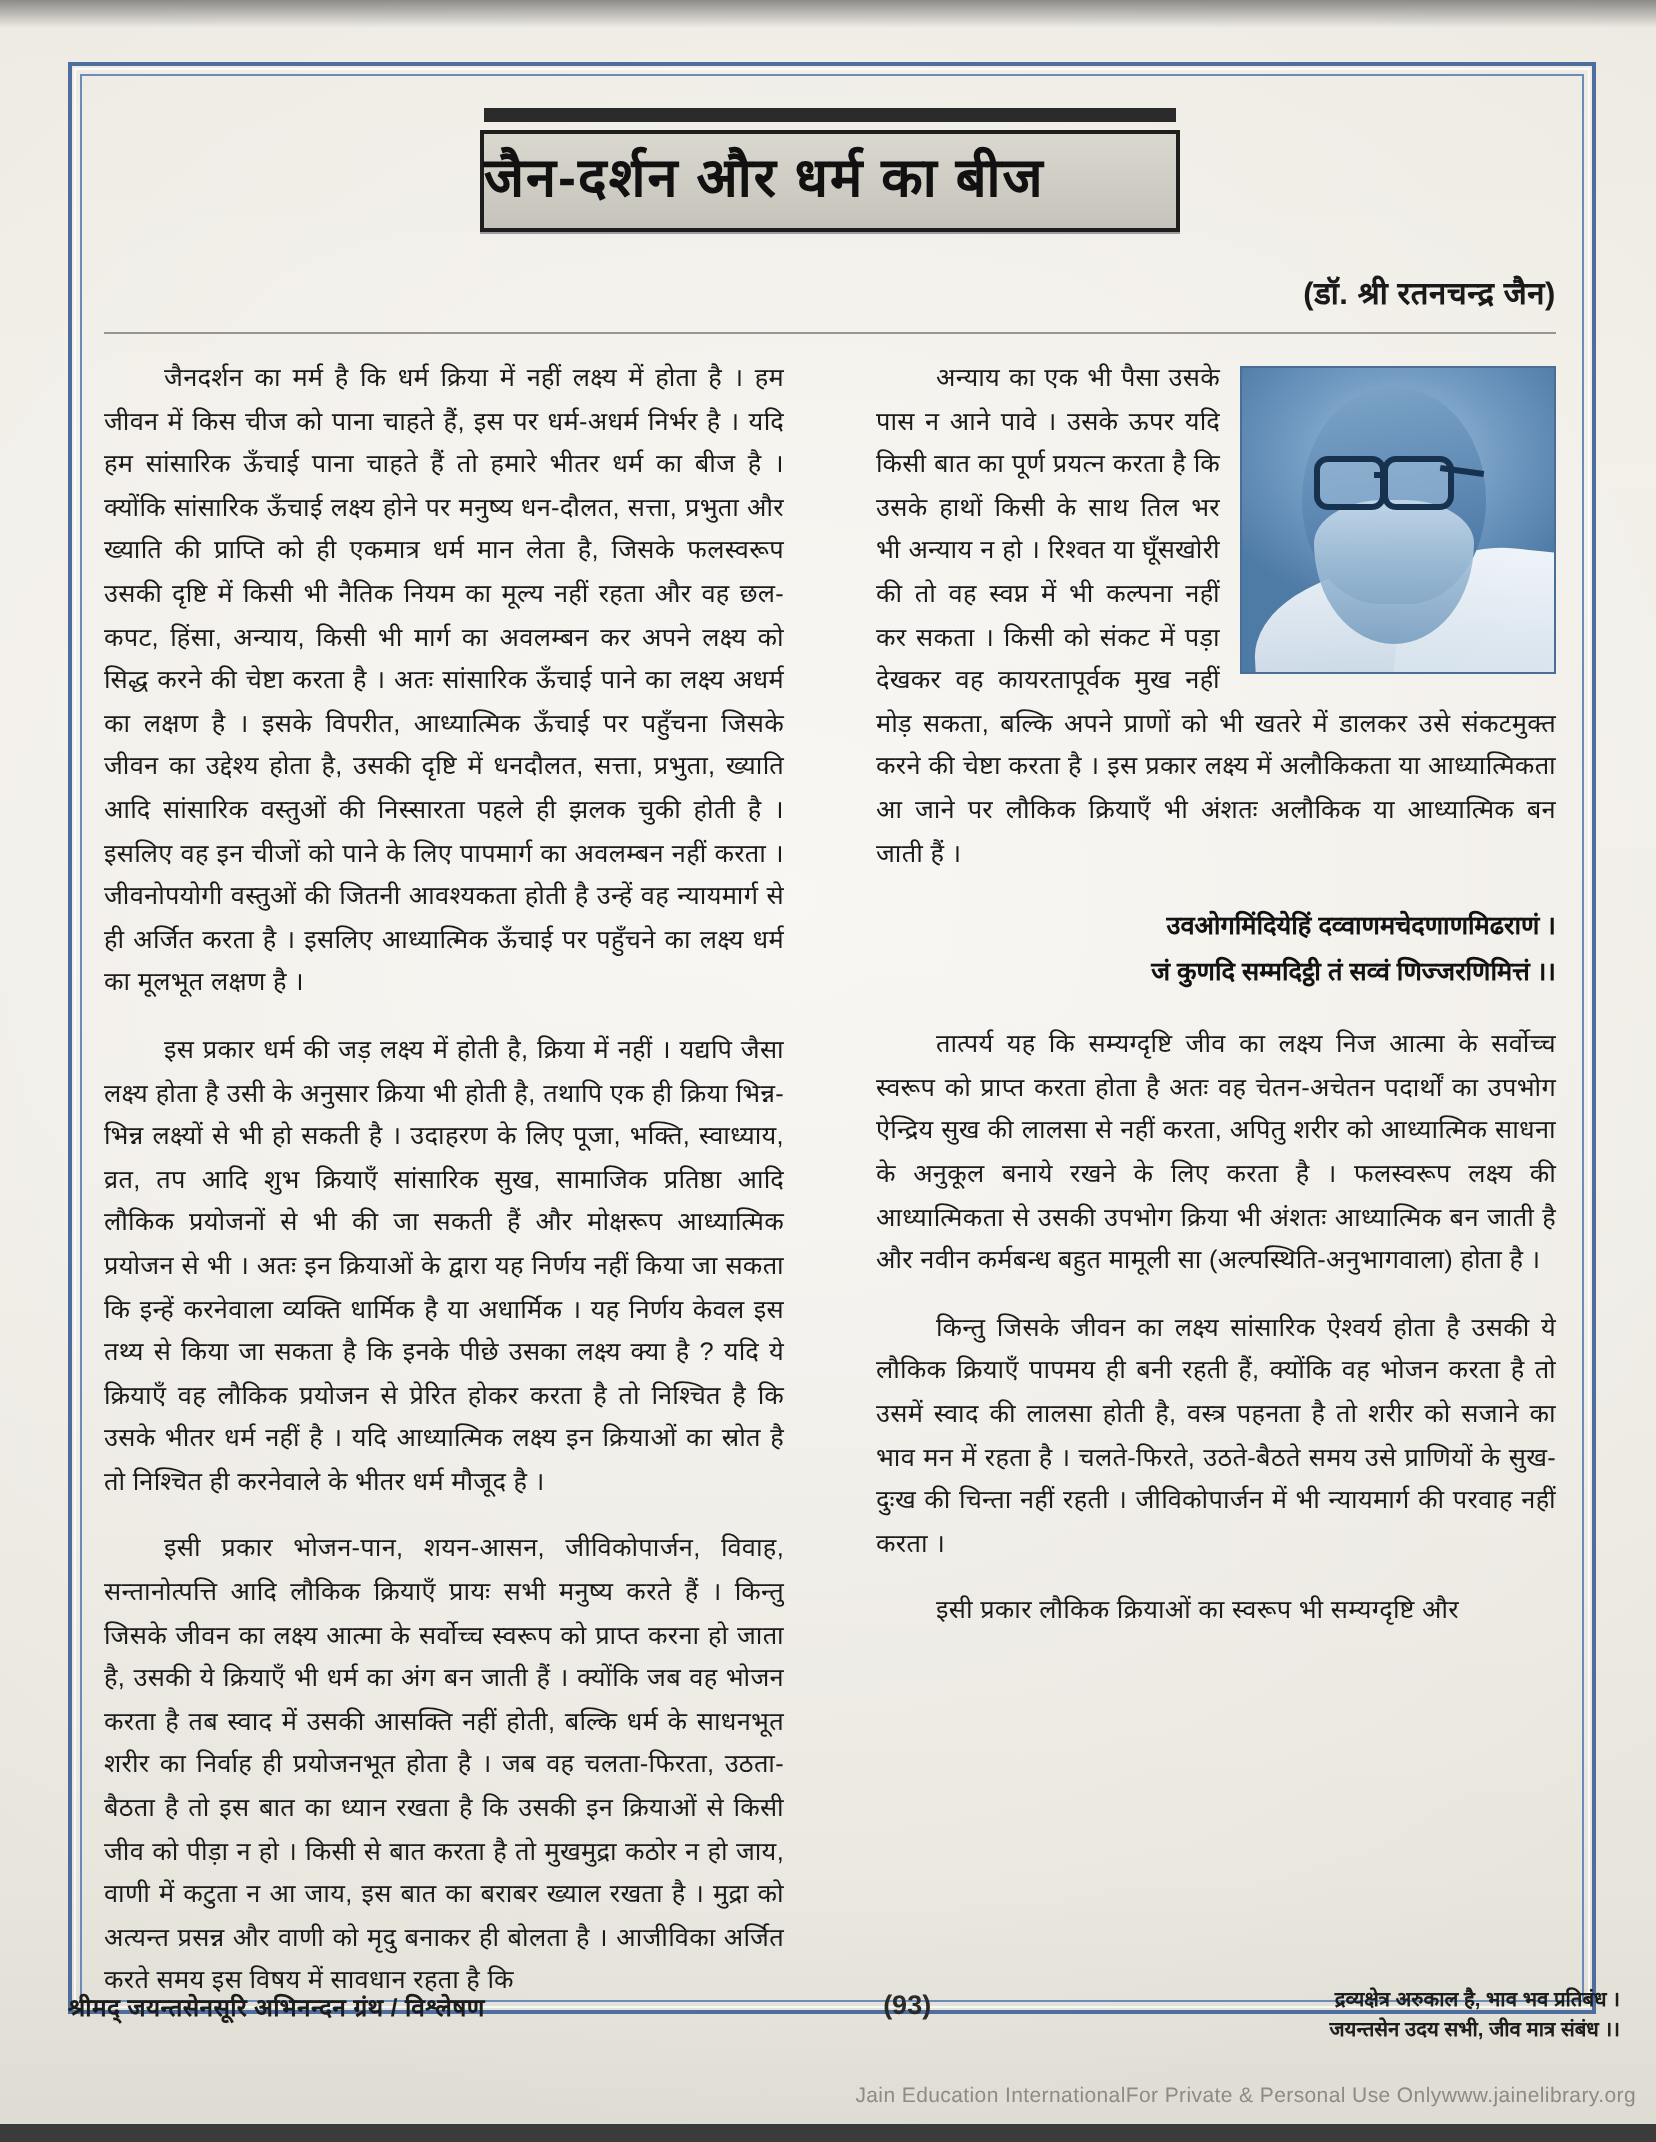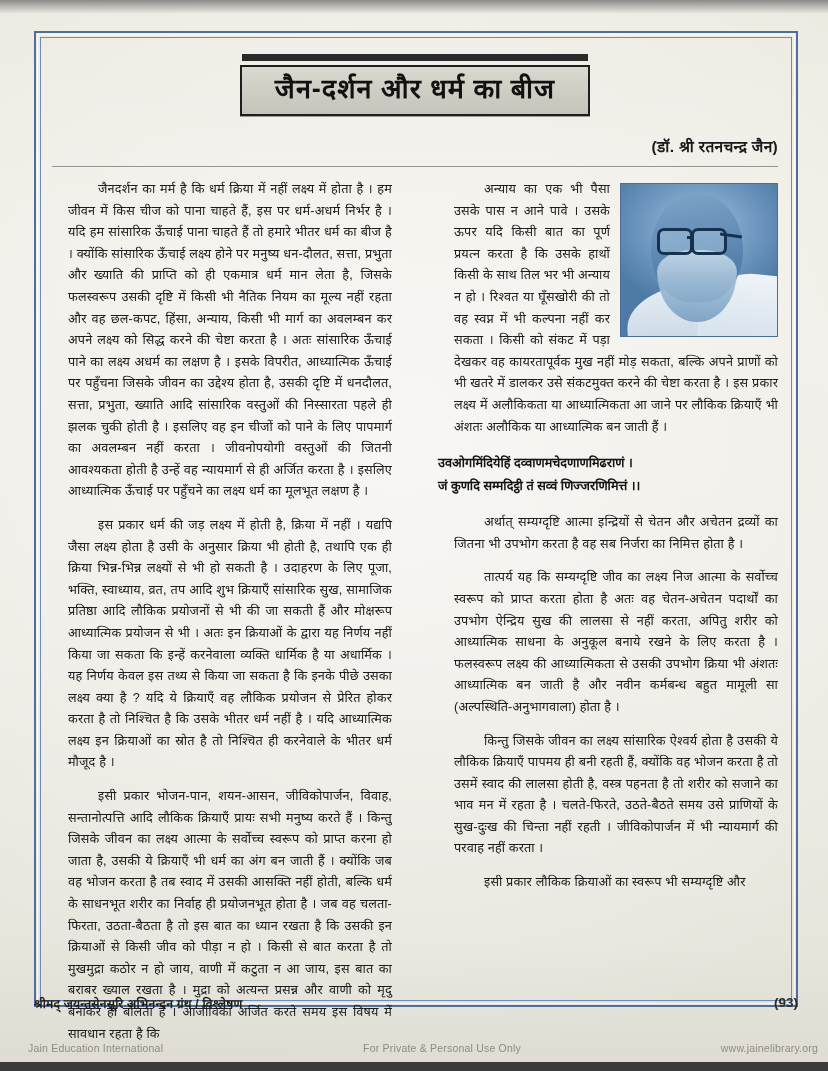--- a/index.html
+++ b/index.html
@@ -79,21 +79,21 @@
     width: 726px;
     height: 938px;
   }
 
   
   #title-box {
     margin: 0 auto;
     width: 346px;
     border: 2px solid #1e1e1e;
     background: linear-gradient(180deg,#dbd8d0,#cfccc4 55%,#c6c3bb);
-    text-align: center;
+    text-align: left;
     padding: 7px 0 9px;
     box-shadow: 0 1px 0 rgba(0,0,0,0.35);
   }
   #title-top-bar {
     margin: 0 auto 4px;
     width: 346px;
     height: 7px;
     background: #2a2a2a;
   }
   #title-text {
@@ -125,38 +125,38 @@
     margin-top: 12px;
     height: 812px;
   }
   .column {
     width: 340px;
     position: relative;
   }
   #col-gap { width: 46px; }
 
   p.para {
-    margin: 0 0 12px 16px;
+    margin: 0 0 12px 0;
     font-family: "Liberation Sans", sans-serif;
     font-size: 12.7px;
     line-height: 21.6px;
     color: #1b1b1b;
     text-align: justify;
     text-indent: 30px;
     letter-spacing: 0.15px;
   }
 
   p.verse {
     margin: 14px 0 14px 0;
     font-family: "Liberation Sans", sans-serif;
     font-size: 12.7px;
     line-height: 23px;
     color: #121212;
     font-weight: 600;
-    text-align: left;
+    text-align: right;
     text-indent: 0;
   }
   p.verse .vline { display: block; }
 
   
   #photo {
     float: right;
     width: 156px;
     height: 152px;
     margin: 4px 0 4px 10px;
@@ -229,21 +229,21 @@
     left: 99px; top: 50px;
     width: 22px; height: 3px;
     background: #17324f;
     transform: rotate(8deg);
   }
 
   
   #footer {
     position: absolute;
     left: 34px;
-    right: 30px;
+    right: 18px;
     bottom: 34px;
     height: 44px;
   }
   #footer-row {
     display: flex;
     align-items: flex-start;
     justify-content: space-between;
   }
   #footer-left {
     font-size: 12.2px;
@@ -267,21 +267,21 @@
   }
 
   
   #watermark {
     position: absolute;
     left: 0; right: 0;
     bottom: 14px;
     height: 18px;
     display: flex;
     align-items: center;
-    justify-content: space-between;
+    justify-content: flex-end;
     padding: 0 10px 0 28px;
     box-sizing: border-box;
     font-size: 10.5px;
     color: #8e8b83;
     letter-spacing: 0.2px;
   }
   #watermark span { white-space: nowrap; }
 </style>
 </head>
 <body>
@@ -329,33 +329,36 @@
           <div id="eyeglass-temple"></div>
         </div>
 
         <p class="para">अन्याय का एक भी पैसा उसके पास न आने पावे । उसके ऊपर यदि किसी बात का पूर्ण प्रयत्न करता है कि उसके हाथों किसी के साथ तिल भर भी अन्याय न हो । रिश्वत या घूँसखोरी की तो वह स्वप्न में भी कल्पना नहीं कर सकता । किसी को संकट में पड़ा देखकर वह कायरतापूर्वक मुख नहीं मोड़ सकता, बल्कि अपने प्राणों को भी खतरे में डालकर उसे संकटमुक्त करने की चेष्टा करता है । इस प्रकार लक्ष्य में अलौकिकता या आध्यात्मिकता आ जाने पर लौकिक क्रियाएँ भी अंशतः अलौकिक या आध्यात्मिक बन जाती हैं ।</p>
 
         <p class="verse">
           <span class="vline">उवओगमिंदियेहिं दव्वाणमचेदणाणमिढराणं ।</span>
           <span class="vline">जं कुणदि सम्मदिट्ठी तं सव्वं णिज्जरणिमित्तं ।।</span>
         </p>
 
-        <p class="para">अर्थात् सम्यग्दृष्टि आत्मा इन्द्रियों से चेतन और अचेतन द्रव्यों का जितना भी उपभोग करता है वह सब निर्जरा का निमित्त होता है ।</p>
         <p class="para">तात्पर्य यह कि सम्यग्दृष्टि जीव का लक्ष्य निज आत्मा के सर्वोच्च स्वरूप को प्राप्त करता होता है अतः वह चेतन-अचेतन पदार्थों का उपभोग ऐन्द्रिय सुख की लालसा से नहीं करता, अपितु शरीर को आध्यात्मिक साधना के अनुकूल बनाये रखने के लिए करता है । फलस्वरूप लक्ष्य की आध्यात्मिकता से उसकी उपभोग क्रिया भी अंशतः आध्यात्मिक बन जाती है और नवीन कर्मबन्ध बहुत मामूली सा (अल्पस्थिति-अनुभागवाला) होता है ।</p>
         <p class="para">किन्तु जिसके जीवन का लक्ष्य सांसारिक ऐश्वर्य होता है उसकी ये लौकिक क्रियाएँ पापमय ही बनी रहती हैं, क्योंकि वह भोजन करता है तो उसमें स्वाद की लालसा होती है, वस्त्र पहनता है तो शरीर को सजाने का भाव मन में रहता है । चलते-फिरते, उठते-बैठते समय उसे प्राणियों के सुख-दुःख की चिन्ता नहीं रहती । जीविकोपार्जन में भी न्यायमार्ग की परवाह नहीं करता ।</p>
         <p class="para">इसी प्रकार लौकिक क्रियाओं का स्वरूप भी सम्यग्दृष्टि और</p>
       </div>
 
     </div>
   </div>
 
   <div id="footer">
     <div id="footer-row">
       <div id="footer-left">श्रीमद् जयन्तसेनसूरि अभिनन्दन ग्रंथ / विश्लेषण</div>
       <div id="footer-center">(93)</div>
+      <div id="footer-right">
+        <div>द्रव्यक्षेत्र अरुकाल है, भाव भव प्रतिबंध ।</div>
+        <div>जयन्तसेन उदय सभी, जीव मात्र संबंध ।।</div>
+      </div>
     </div>
   </div>
 
   <div id="watermark">
     <span>Jain Education International</span>
     <span>For Private &amp; Personal Use Only</span>
     <span>www.jainelibrary.org</span>
   </div>
 
   <div id="scan-bottom-dark"></div>

